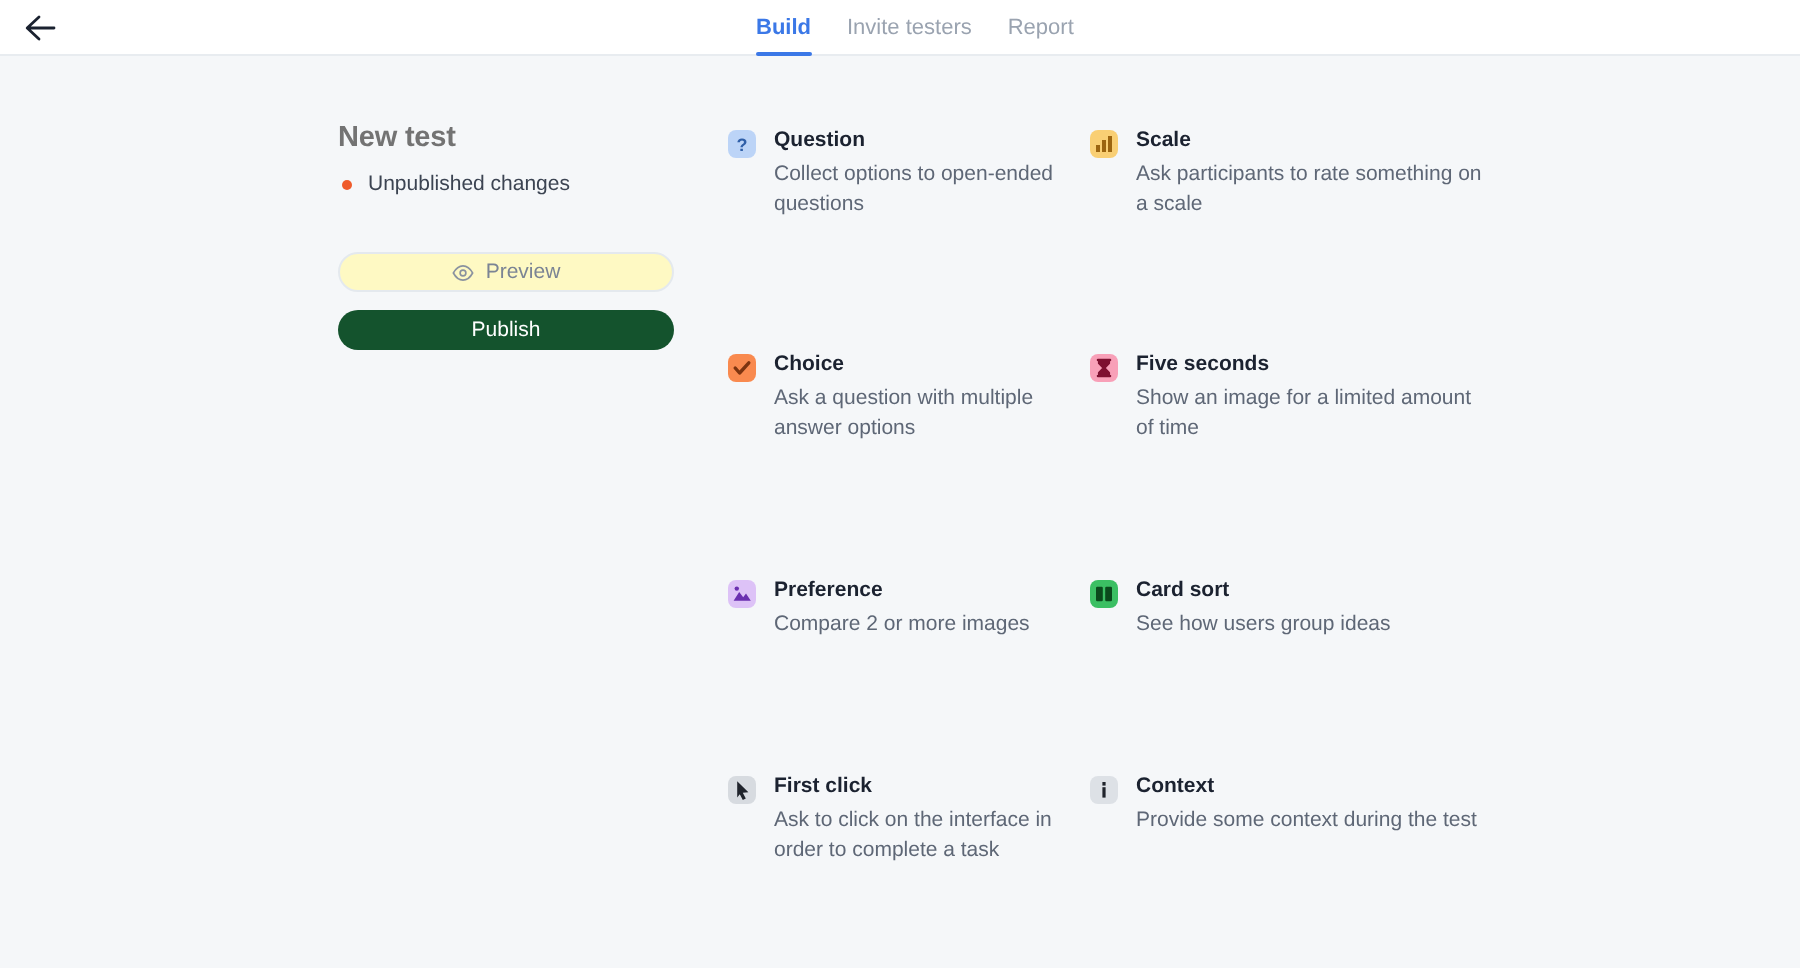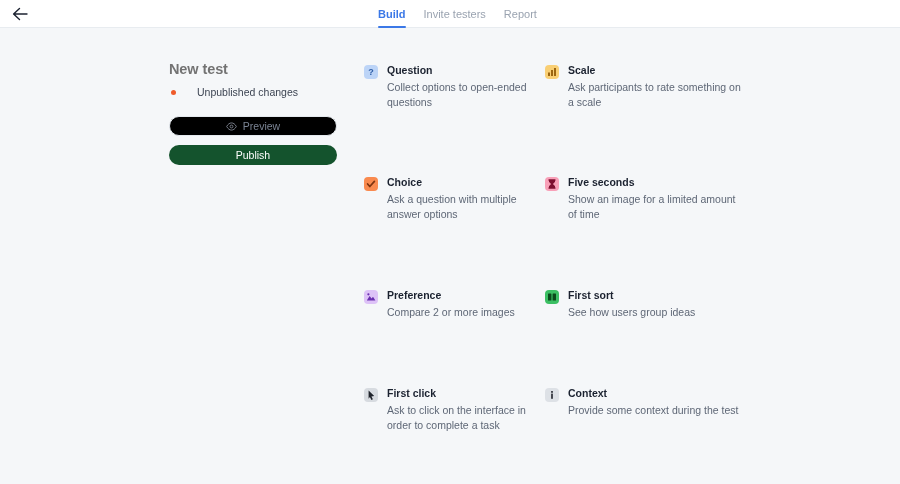--- a/index.html
+++ b/index.html
@@ -96,22 +96,22 @@
     font-size: 14.5px;
     font-weight: bold;
     color: #737373;
     letter-spacing: -0.1px;
     margin-bottom: 9px;
   }
 
   .status-row {
     display: flex;
     align-items: center;
-    gap: 21px;
-    margin-bottom: 18px;
+    gap: 8px;
+    margin-bottom: 28px;
     padding-left: 2px;
   }
 
   .status-dot {
     width: 5px;
     height: 5px;
     border-radius: 50%;
     background: #ef5b2b;
     flex: 0 0 auto;
   }
@@ -129,21 +129,21 @@
     align-items: center;
     justify-content: center;
     gap: 6px;
     font-size: 10.5px;
     cursor: pointer;
     border: none;
     font-family: inherit;
   }
 
   .btn-preview {
-    background: #000000;
+    background: #fef9c3;
     border: 1px solid #e4e9ee;
     color: #7b8494;
     margin-bottom: 9px;
   }
 
   .btn-publish {
     background: #14532d;
     color: #ffffff;
   }
 
@@ -328,21 +328,21 @@
           </div>
         </div>
         <div class="card card-right">
           <span class="card-icon" style="background:#3bbf63;">
             <svg width="14" height="14" viewBox="0 0 14 14">
               <rect x="3" y="3.4" width="3.4" height="7.2" rx="0.6" fill="#0a4a1c"></rect>
               <rect x="7.6" y="3.4" width="3.4" height="7.2" rx="0.6" fill="#0a4a1c"></rect>
             </svg>
           </span>
           <div class="card-body">
-            <div class="card-title">First sort</div>
+            <div class="card-title">Card sort</div>
             <div class="card-desc">See how users group ideas</div>
           </div>
         </div>
       </div>
 
       <div class="spacer-r3"></div>
 
       <div class="card-row">
         <div class="card card-left">
           <span class="card-icon" style="background:#d7dbe0;">

